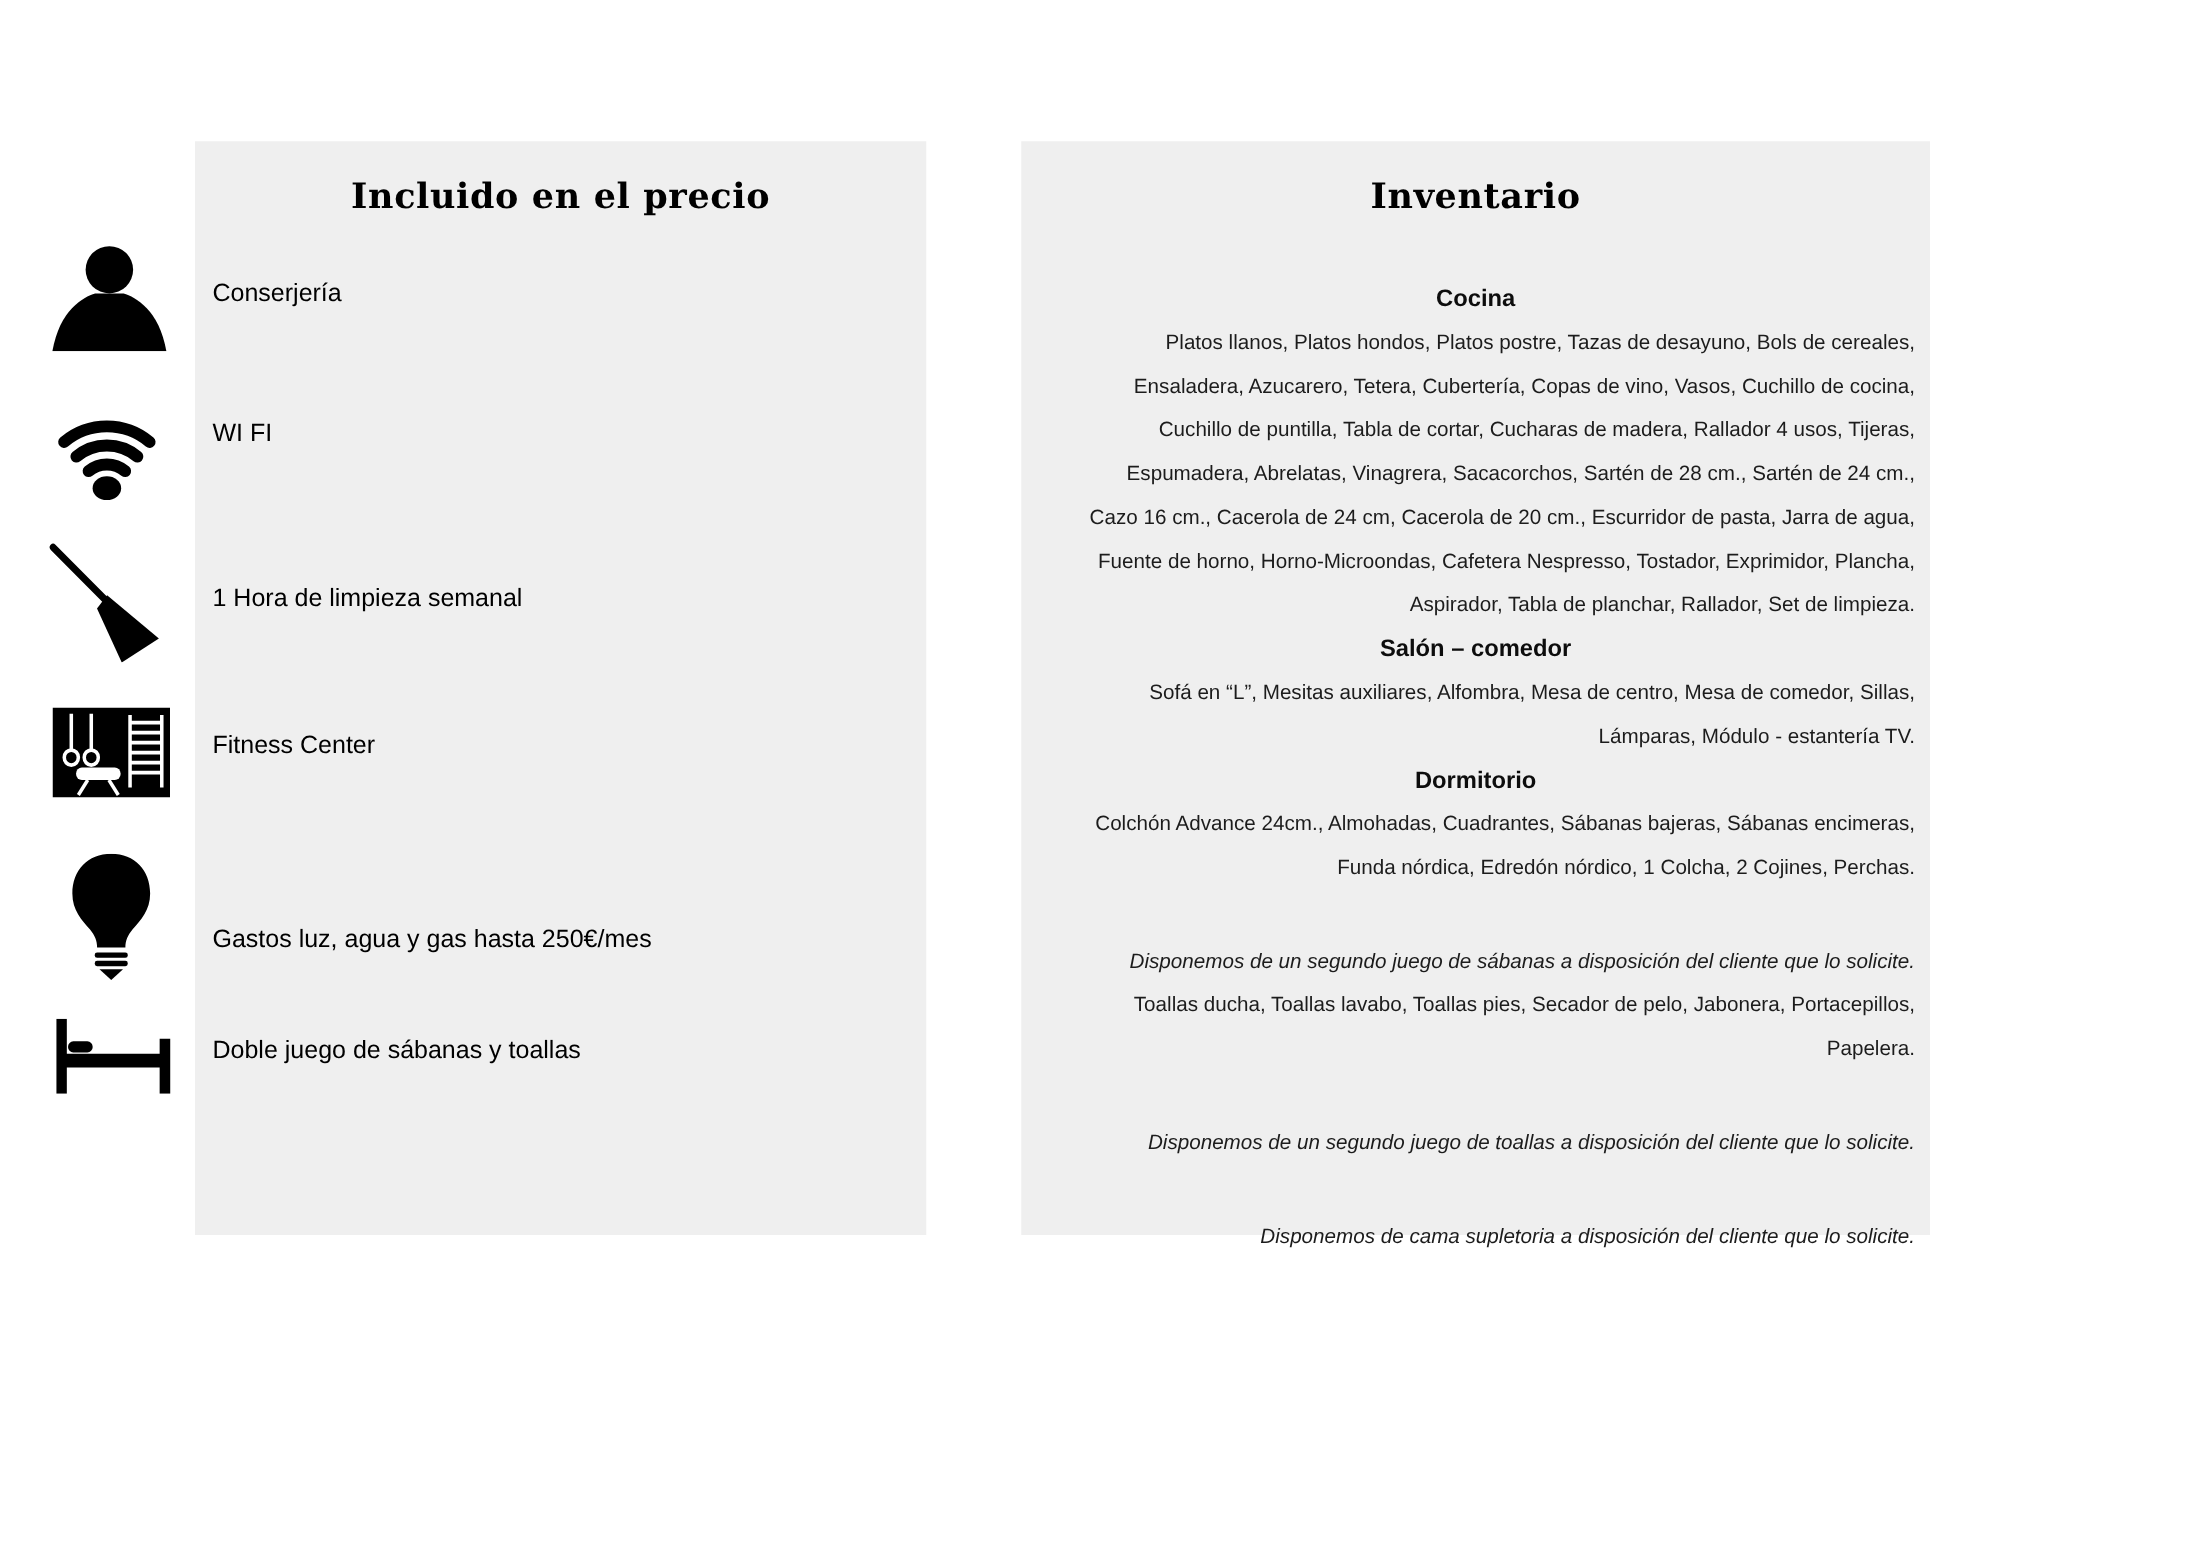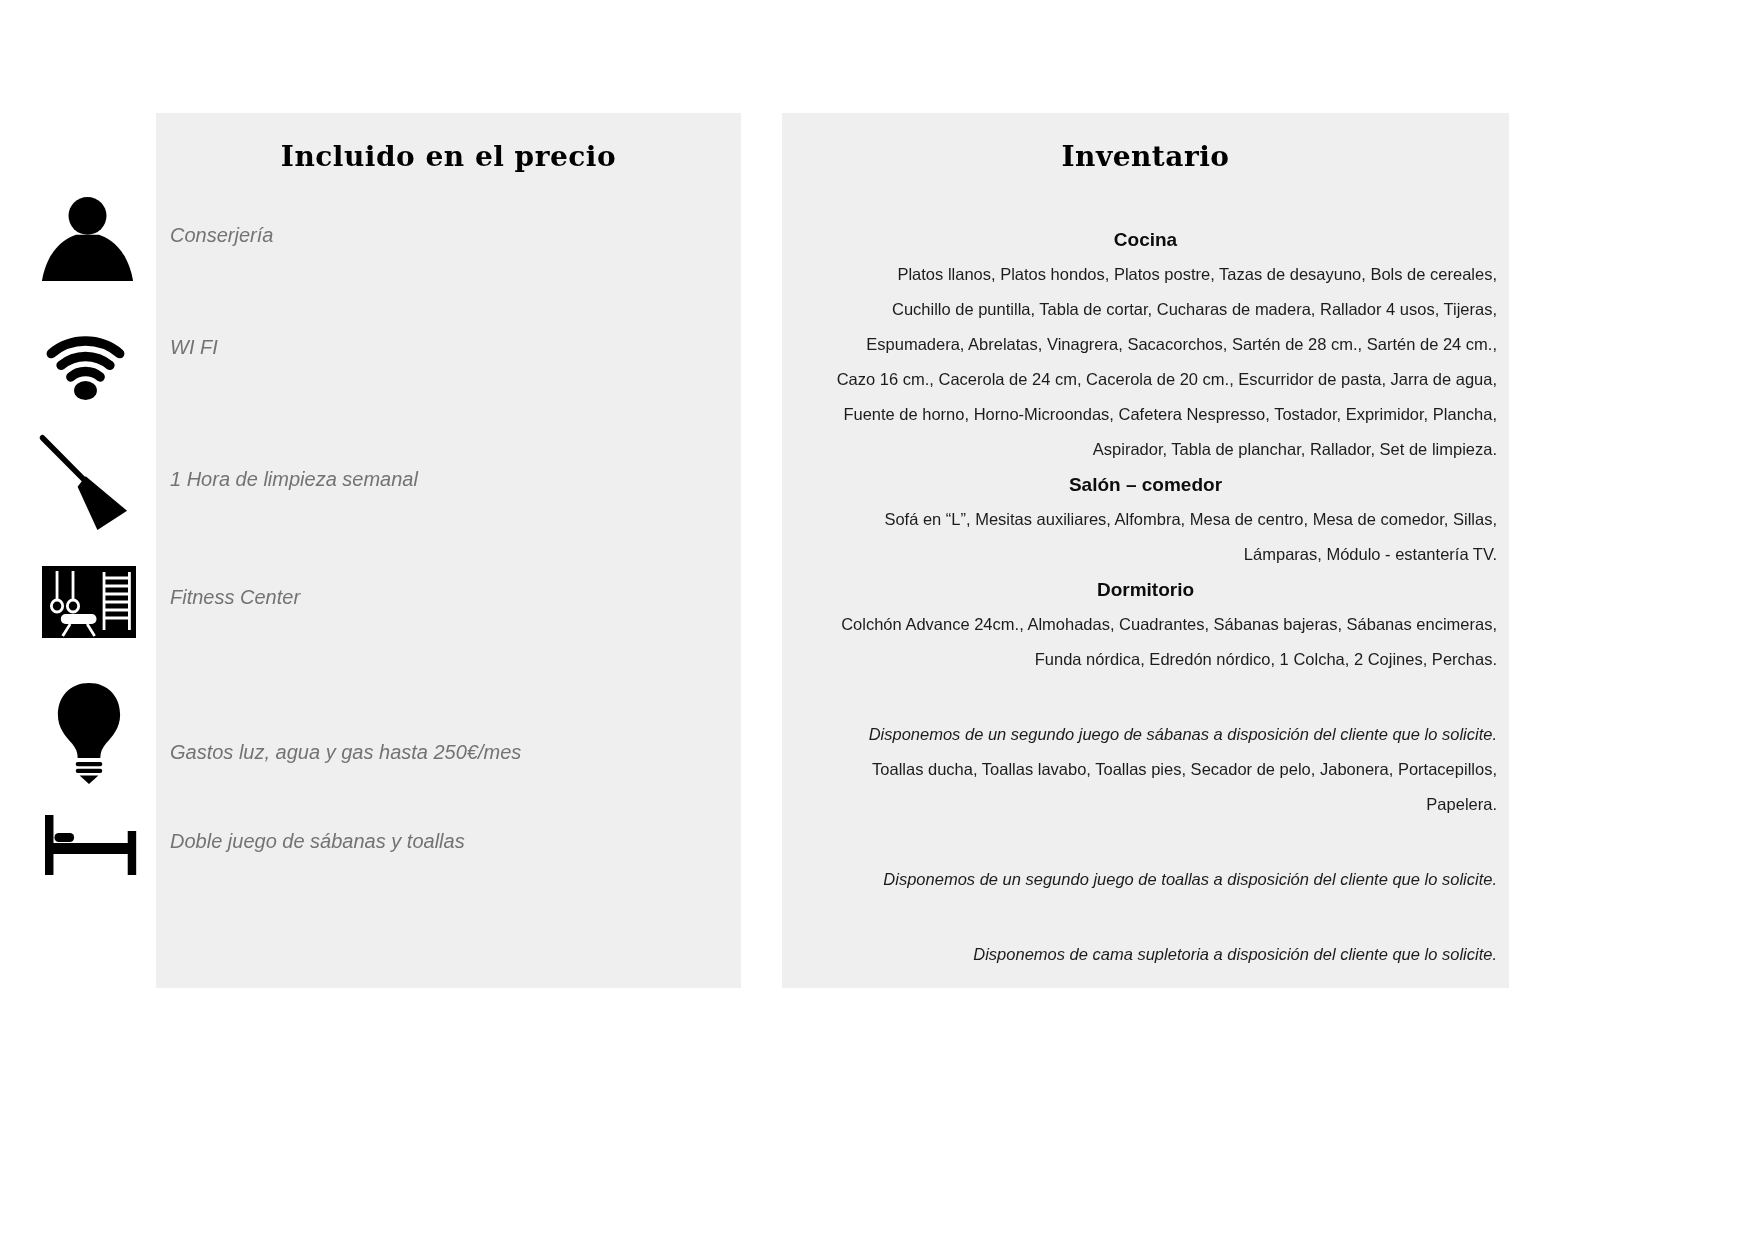--- a/index.html
+++ b/index.html
@@ -10,39 +10,38 @@
     font-family:"Liberation Sans",sans-serif;
     color:#1c1c1c;
     overflow:hidden;
   }
   .panel{
     position:absolute;
     top:113px;height:875px;
     background:#efefef;
   }
   .panel-left{left:156px;width:585px;}
-  .panel-right{left:782px;width:727px;}
+  .panel-right{left:817px;width:727px;}
   .panel-title{
     position:absolute;
     top:27px;left:0;right:0;
     text-align:center;
     font-family:"DejaVu Serif","Liberation Serif",serif;
     font-weight:bold;
     font-size:28px;
     letter-spacing:0.5px;
     color:#000;
   }
   .left-item{
     position:absolute;
     left:14px;right:10px;
     transform:translateY(-50%);
     font-size:20px;
-    color:#737373;
+    color:#000000;
     white-space:nowrap;
-    font-style:italic;
   }
   .icon{position:absolute;}
   .icon svg{width:100%;height:100%;display:block;}
   #inventory-body{
     position:absolute;
     top:109px;left:12px;right:12px;
     text-align:center;
   }
   .inv-heading{
     font-weight:bold;
@@ -138,20 +137,21 @@
     <div class="left-item" style="top:484px">Fitness Center</div>
     <div class="left-item" style="top:639px">Gastos luz, agua y gas hasta 250€/mes</div>
     <div class="left-item" style="top:728px">Doble juego de sábanas y toallas</div>
   </div>
 
   <div class="panel panel-right">
     <div class="panel-title">Inventario</div>
     <div id="inventory-body">
         <div class="inv-heading">Cocina</div>
         <div class="inv-line">Platos llanos, Platos hondos, Platos postre, Tazas de desayuno, Bols de cereales,</div>
+        <div class="inv-line">Ensaladera, Azucarero, Tetera, Cubertería, Copas de vino, Vasos, Cuchillo de cocina,</div>
         <div class="inv-line">Cuchillo de puntilla, Tabla de cortar, Cucharas de madera, Rallador 4 usos, Tijeras,</div>
         <div class="inv-line">Espumadera, Abrelatas, Vinagrera, Sacacorchos, Sartén de 28 cm., Sartén de 24 cm.,</div>
         <div class="inv-line">Cazo 16 cm., Cacerola de 24 cm, Cacerola de 20 cm., Escurridor de pasta, Jarra de agua,</div>
         <div class="inv-line">Fuente de horno, Horno-Microondas, Cafetera Nespresso, Tostador, Exprimidor, Plancha,</div>
         <div class="inv-line">Aspirador, Tabla de planchar, Rallador, Set de limpieza.</div>
         <div class="inv-heading">Salón – comedor</div>
         <div class="inv-line">Sofá en “L”, Mesitas auxiliares, Alfombra, Mesa de centro, Mesa de comedor, Sillas,</div>
         <div class="inv-line">Lámparas, Módulo - estantería TV.</div>
         <div class="inv-heading">Dormitorio</div>
         <div class="inv-line">Colchón Advance 24cm., Almohadas, Cuadrantes, Sábanas bajeras, Sábanas encimeras,</div>

